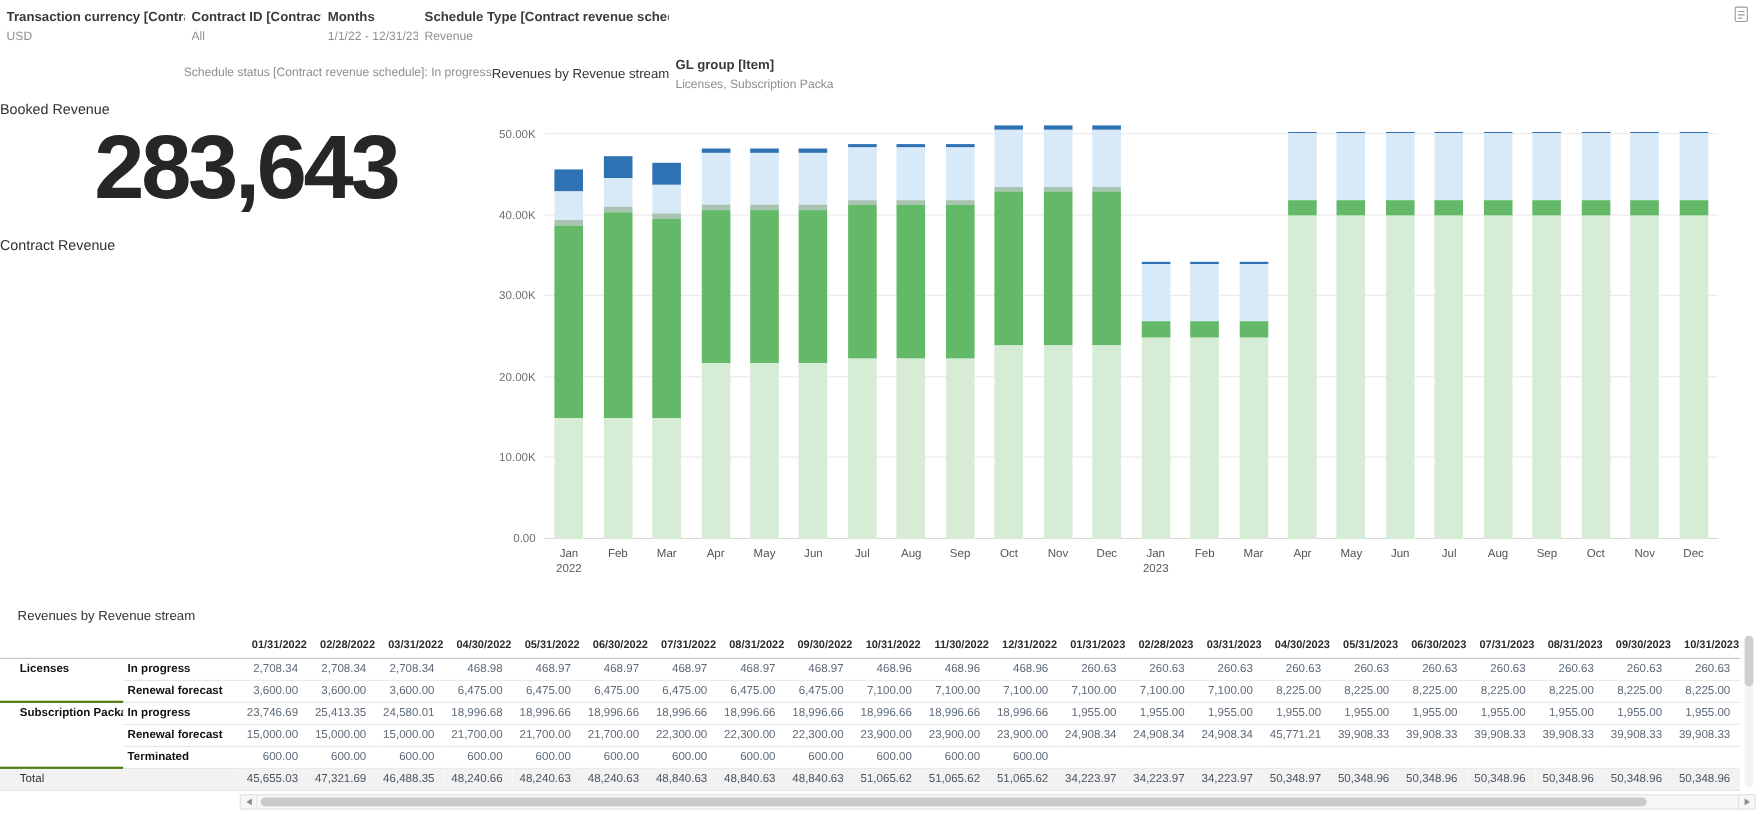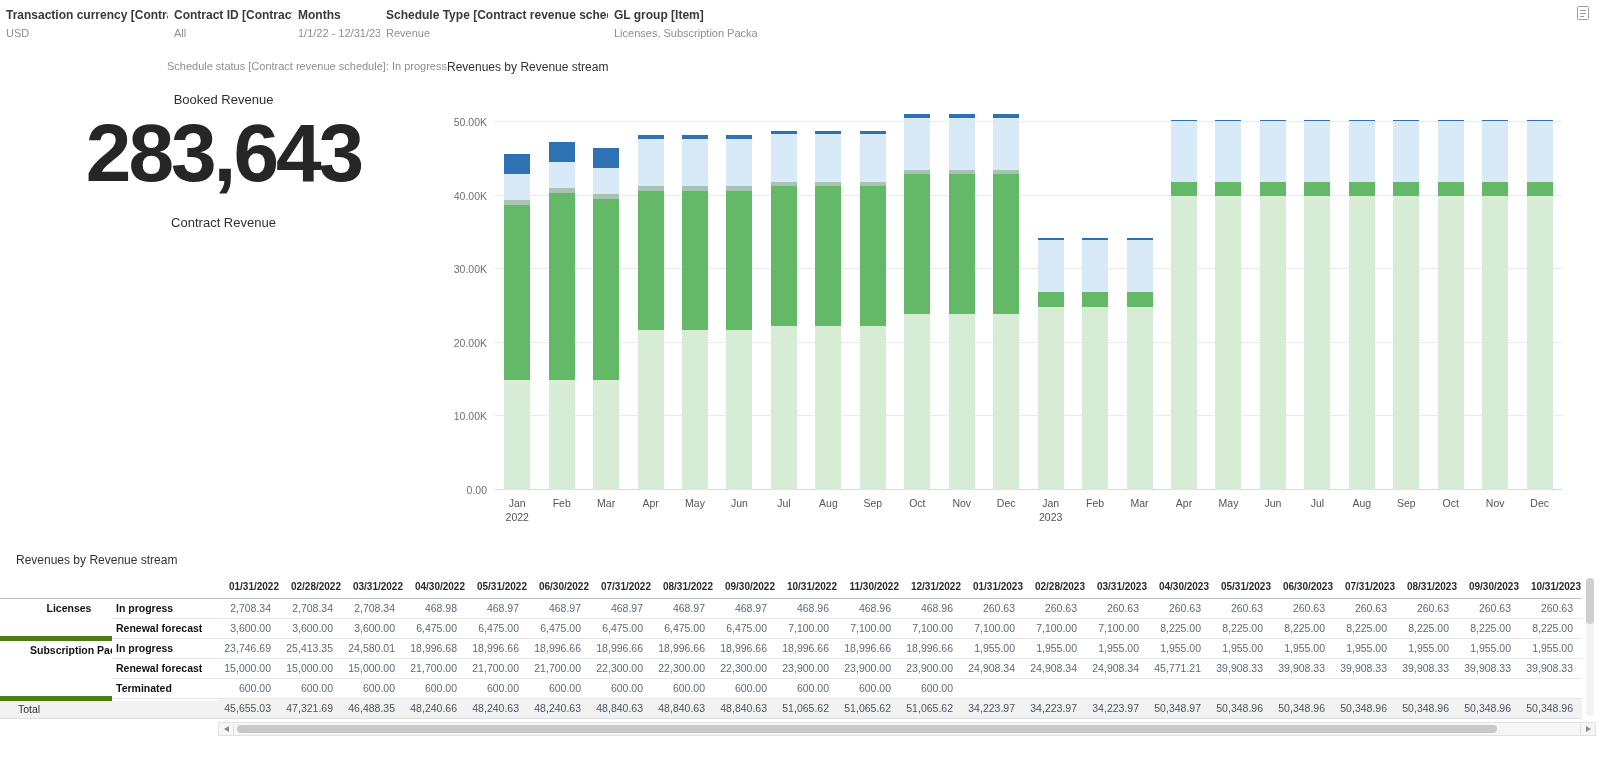--- a/index.html
+++ b/index.html
@@ -10,31 +10,31 @@
   }
 
   
   .filter-bar { position:relative; height:46px; padding:8px 30px 0 6px; }
   .filters { display:flex; gap:6px; }
   .filter { overflow:hidden; }
   .filter:nth-child(1){ width:162px; }
   .filter:nth-child(2){ width:118px; }
   .filter:nth-child(3){ width:82px; }
   .filter:nth-child(4){ width:222px; }
-  .filter:nth-child(5){ width:144px; }
+  .filter:nth-child(5){ width:144px;margin-top:44px; }
   .filter-label { font-size:12px; font-weight:bold; color:#3a3a3a; white-space:nowrap; }
   .filter-value { font-size:11px; color:#8f8f8f; margin-top:5px; white-space:nowrap; }
   .export-btn { position:absolute; right:8px; top:4px; width:18px; height:18px; cursor:pointer; }
 
   
   .content { display:flex; }
   .left-panel { flex:0 0 447px; width:447px; padding-top:14px; }
   .kpi-note { font-size:11px; color:#8e8e8e; margin-left:16px; white-space:nowrap;text-align:right; }
   .kpi-note-2 { margin-top:88px; }
-  .kpi-title { font-size:13px; color:#2f2f2f; text-align:center; margin-top:20px; }
+  .kpi-title { font-size:13px; color:#2f2f2f; text-align:left; margin-top:20px; }
   .kpi-value { font-size:82px; font-weight:bold; color:#262626; text-align:center;
                letter-spacing:-3px; line-height:1.02; margin-top:4px; }
 
   .chart-panel { flex:1; padding-top:14px; }
   .chart-title { font-size:12px; color:#333; }
   .chart-wrap { display:flex; margin-top:26px; margin-right:38px; }
   .y-axis { flex:0 0 48px; width:48px; position:relative; height:390px; }
   .y-tick-label { position:absolute; right:8px; font-size:10.5px; color:#707070; white-space:nowrap; }
   .plot-outer { flex:1; }
   .plot { position:relative; height:390px; }
@@ -51,22 +51,22 @@
 
   
   .table-section { margin-top:30px; }
   .table-title { font-size:12px; color:#333; margin-left:16px; }
   .table-wrap { position:relative; margin-top:9px; }
   table { border-collapse:collapse; table-layout:fixed; width:1582px; }
   th, td { height:20px; overflow:hidden; white-space:nowrap; }
   th.corner { border-bottom:1px solid #c2c2c2; height:22px; }
   th.date { font-size:10px; font-weight:bold; color:#2b2b2b; text-align:right;
             border-bottom:1px solid #c2c2c2; padding:0 1px; height:22px; }
-  th.group { font-size:10.5px; text-align:center; padding:3px 4px 0 30px; vertical-align:top;
-             color:#111; border-bottom:5px solid #4d7c0f; font-weight:bold; }
+  th.group { font-size:10.5px; text-align:left; padding:3px 4px 0 18px; vertical-align:top;
+             color:#111; border-bottom:2px solid #4d7c0f; font-weight:bold; }
   th.status { font-size:10.5px; text-align:left; padding:0 4px; color:#111;
               border-bottom:1px solid #e4e4e4; font-weight:bold; }
   td.num { font-size:10.5px; text-align:right; padding:0 9px 0 0; color:#5d6a77;
            border-bottom:1px solid #e8e8e8; }
   tr.total td { background:#f2f2f3; border-top:1px solid #cfcfcf; border-bottom:1px solid #e0e0e0; }
   tr.total td.num { color:#4a5560; }
   td.total-label { font-size:10.5px; text-align:left; padding-left:18px; color:#333; }
 
   .vsb { position:absolute; right:6px; top:2px; width:8px; height:138px;
          background:#f4f4f4; border-radius:4px; }

